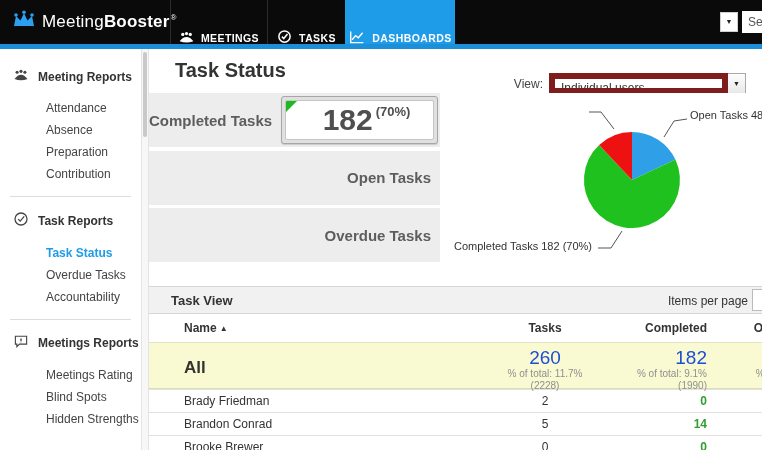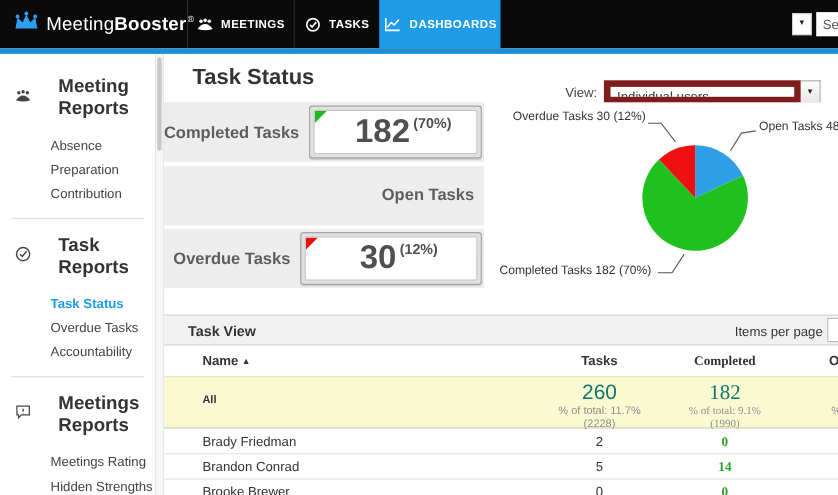--- a/index.html
+++ b/index.html
@@ -8,37 +8,37 @@
   .page { position:relative; width:762px; height:450px; overflow:hidden; background:#fff; }
 
   
   .topbar { position:absolute; left:0; top:0; width:762px; height:44px; background:#0a0a0a; z-index:5; }
   .blue-strip { position:absolute; left:0; top:44px; width:762px; height:5px; background:#1b8fd8; z-index:5; }
   .logo { position:absolute; left:12px; top:0; height:44px; display:flex; align-items:center; gap:6px; color:#fff; }
   .logo .nm { font-size:17px; font-weight:300; letter-spacing:.2px; }
   .logo .nm b { font-weight:700; }
   .logo sup { font-size:8px; margin-left:1px; }
   .tabs { position:absolute; left:170px; top:0; height:44px; display:flex; }
-  .tab { height:44px; display:flex; align-items:center; justify-content:center; gap:7px;
+  .tab { height:44px; display:flex; align-items:flex-end; justify-content:center; gap:7px;
          color:#fff; font-size:10.5px; font-weight:bold; letter-spacing:.4px;
          border-left:1px solid #2c2c2c; cursor:pointer; }
   .tab.meetings { width:97px; }
   .tab.tasks { width:78px; }
   .tab.dashboards { width:110px; background:#1e9ce8; border-left:1px solid #1e9ce8; }
   .tab svg { display:block; }
   .topbar-right { position:absolute; right:0; top:0; height:44px; }
   .dd-btn { position:absolute; left:-42px; top:12px; width:18px; height:20px; background:#fff;
             border:1px solid #cfcfcf; font-size:7px; color:#222; text-align:center; line-height:18px; cursor:pointer; }
   .search-input { position:absolute; left:-20px; top:11px; width:70px; height:22px; border:0; outline:none;
                   font-family:"Liberation Sans",sans-serif; font-size:12px; color:#555; padding:0 6px; background:#fff; }
   .search-input::placeholder { color:#555; opacity:1; }
 
   
   .sidebar { position:absolute; left:0; top:49px; width:141px; bottom:0; background:#fff; padding-top:16px; overflow:hidden; }
-  .side-title { display:flex; align-items:center; gap:24px; padding-left:13px; font-size:17px; font-weight:bold; color:#333; margin:4px 0 12px 0; }
+  .side-title { display:flex; align-items:center; gap:9px; padding-left:13px; font-size:12px; font-weight:bold; color:#333; margin:4px 0 12px 0; }
   .side-title svg { flex:0 0 auto; }
   .side-item { height:22px; line-height:22px; padding-left:46px; font-size:12px; color:#444; cursor:pointer; white-space:nowrap; }
   .side-item.active { color:#1e9ce8; font-weight:bold; }
   .side-divider { border-top:1px solid #ddd; margin:11px 10px 14px 10px; }
 
   
   .vscrollbar { position:absolute; left:141px; top:49px; width:8px; bottom:0; background:#f7f7f7;
                 border-left:1px solid #e4e4e4; border-right:1px solid #e4e4e4; }
   .vscroll-thumb { position:absolute; left:1px; top:3px; width:4px; height:85px; background:#c9c9c9; border-radius:3px; }
 
@@ -80,27 +80,27 @@
   .panel-bar { position:relative; height:28px; margin-top:24px; background:#f1f1f1;
                border-top:1px solid #d5d5d5; border-bottom:1px solid #d5d5d5; }
   .panel-title { position:absolute; left:22px; top:6px; font-size:13px; font-weight:bold; color:#333; }
   .items-per-page { position:absolute; right:14px; top:7px; font-size:12px; color:#333; white-space:nowrap; }
   .items-select { position:absolute; right:-46px; top:2px; width:56px; height:22px; background:#fff; border:1px solid #bbb; }
 
   
   .trow { display:flex; width:700px; align-items:center; }
   .col-name { width:330px; padding-left:35px; text-align:left; }
   .col-tasks { width:132px; text-align:center; }
-  .col-completed { width:96px; text-align:center;font-family:Liberation Serif, serif; }
+  .col-completed { width:96px; text-align:right; }
   .col-overdue { width:142px; text-align:center; }
   .thead { height:28px; font-size:12px; font-weight:bold; color:#333; }
   .sort-arrow { font-size:8px; color:#333; margin-left:3px; vertical-align:1px; }
   .all-row { height:47px; background:#fafad2; border-top:1px solid #e3e3bd; border-bottom:1px solid #dedeb4; align-items:flex-start; padding-top:5px; }
-  .all-name { font-size:10px; font-weight:bold; color:#333; padding-top:10px; }
-  .big-num { font-size:19px; color:#0f766e; line-height:1.05; }
+  .all-name { font-size:17px; font-weight:bold; color:#333; padding-top:10px; }
+  .big-num { font-size:19px; color:#1d4ed8; line-height:1.05; }
   .big-num.red { color:#e01010; }
   .sub-note { font-size:10px; color:#8f8f8f; line-height:1.25; }
   .drow { height:23px; border-top:1px solid #e2e2e2; font-size:12px; color:#333; }
   .drow:first-of-type { border-top:0; }
   .val-completed { color:#2e9e2e; font-weight:bold; }
 </style>
 </head>
 <body>
 
 <div class="page">
@@ -162,20 +162,21 @@
       <span>
         <svg width="16" height="13" viewBox="0 0 24 20" fill="#444">
           <circle cx="6" cy="5" r="2.4"></circle>
             <circle cx="12" cy="3.6" r="2.4"></circle>
             <circle cx="18" cy="5" r="2.4"></circle>
           <path d="M2 15.5 q5 -6.5 10 -6.5 q5 0 10 6.5 q-10 3.6 -20 0 Z"></path>
         </svg>
       </span>
       <span>Meeting Reports</span>
     </div>
+    <div class="side-item">Attendance</div>
     <div class="side-item">Absence</div>
     <div class="side-item">Preparation</div>
     <div class="side-item">Contribution</div>
 
     <div class="side-divider"></div>
 
     <div class="side-title">
       <span>
         <svg width="16" height="16" viewBox="0 0 20 20" fill="none" stroke="#444" stroke-width="1.6">
           <circle cx="10" cy="10" r="7.5"></circle>
@@ -194,22 +195,22 @@
       <span>
         <svg width="16" height="15" viewBox="0 0 20 20" fill="none" stroke="#444" stroke-width="1.5">
           <path d="M2.5 3 H17.5 V13.5 H8 L4.5 17 V13.5 H2.5 Z"></path>
           <path d="M10 6 V9.5" stroke-width="1.8"></path>
             <circle cx="10" cy="11.6" r="0.6" fill="#444" stroke="none"></circle>
         </svg>
       </span>
       <span>Meetings Reports</span>
     </div>
     <div class="side-item">Meetings Rating</div>
+    <div class="side-item">Blind Spots</div>
     <div class="side-item">Hidden Strengths</div>
-    <div class="side-item">Blind Spots</div>
 
   </aside>
 
   <div class="vscrollbar">
     <div class="vscroll-thumb"></div>
   </div>
 
   <main class="main">
 
     <div class="main-header">
@@ -234,40 +235,32 @@
             </div>
           </div>
         </div>
 
         <div class="stat-line">
           <div class="stat-label">Open Tasks</div>
         </div>
 
         <div class="stat-line">
           <div class="stat-label">Overdue Tasks</div>
-          <div class="stat-card">
-            <div class="stat-card-inner">
-              <span class="corner c-red"></span>
-              <span class="stat-value">30</span>
-              <span class="stat-pct">(12%)</span>
-            </div>
-          </div>
         </div>
       </div>
 
       <div class="pie-panel">
         <svg width="322" height="169" viewBox="0 0 322 169">
           <path d="M192,87 L192,39 A48,48 0 0 1 235.4,66.6 Z" fill="#2f9fe8"></path>
           <path d="M192,87 L235.4,66.6 A48,48 0 1 1 159.1,52.0 Z" fill="#1fc11f"></path>
           <path d="M192,87 L159.1,52.0 A48,48 0 0 1 192,39 Z" fill="#ee1111"></path>
           <polyline points="149,19 161,19 174,36" fill="none" stroke="#555" stroke-width="1"></polyline>
           <polyline points="247,26 234,28 224,44" fill="none" stroke="#555" stroke-width="1"></polyline>
           <polyline points="158,155 171,155 182,138" fill="none" stroke="#555" stroke-width="1"></polyline>
         </svg>
-        <div class="pie-label lbl-overdue">Overdue Tasks 30 (12%)</div>
         <div class="pie-label lbl-open">Open Tasks 48 (18%)</div>
         <div class="pie-label lbl-completed">Completed Tasks 182 (70%)</div>
       </div>
     </div>
 
     <div class="panel-bar">
       <span class="panel-title">Task View</span>
       <span class="items-per-page">Items per page</span>
       <div class="items-select"></div>
     </div>

